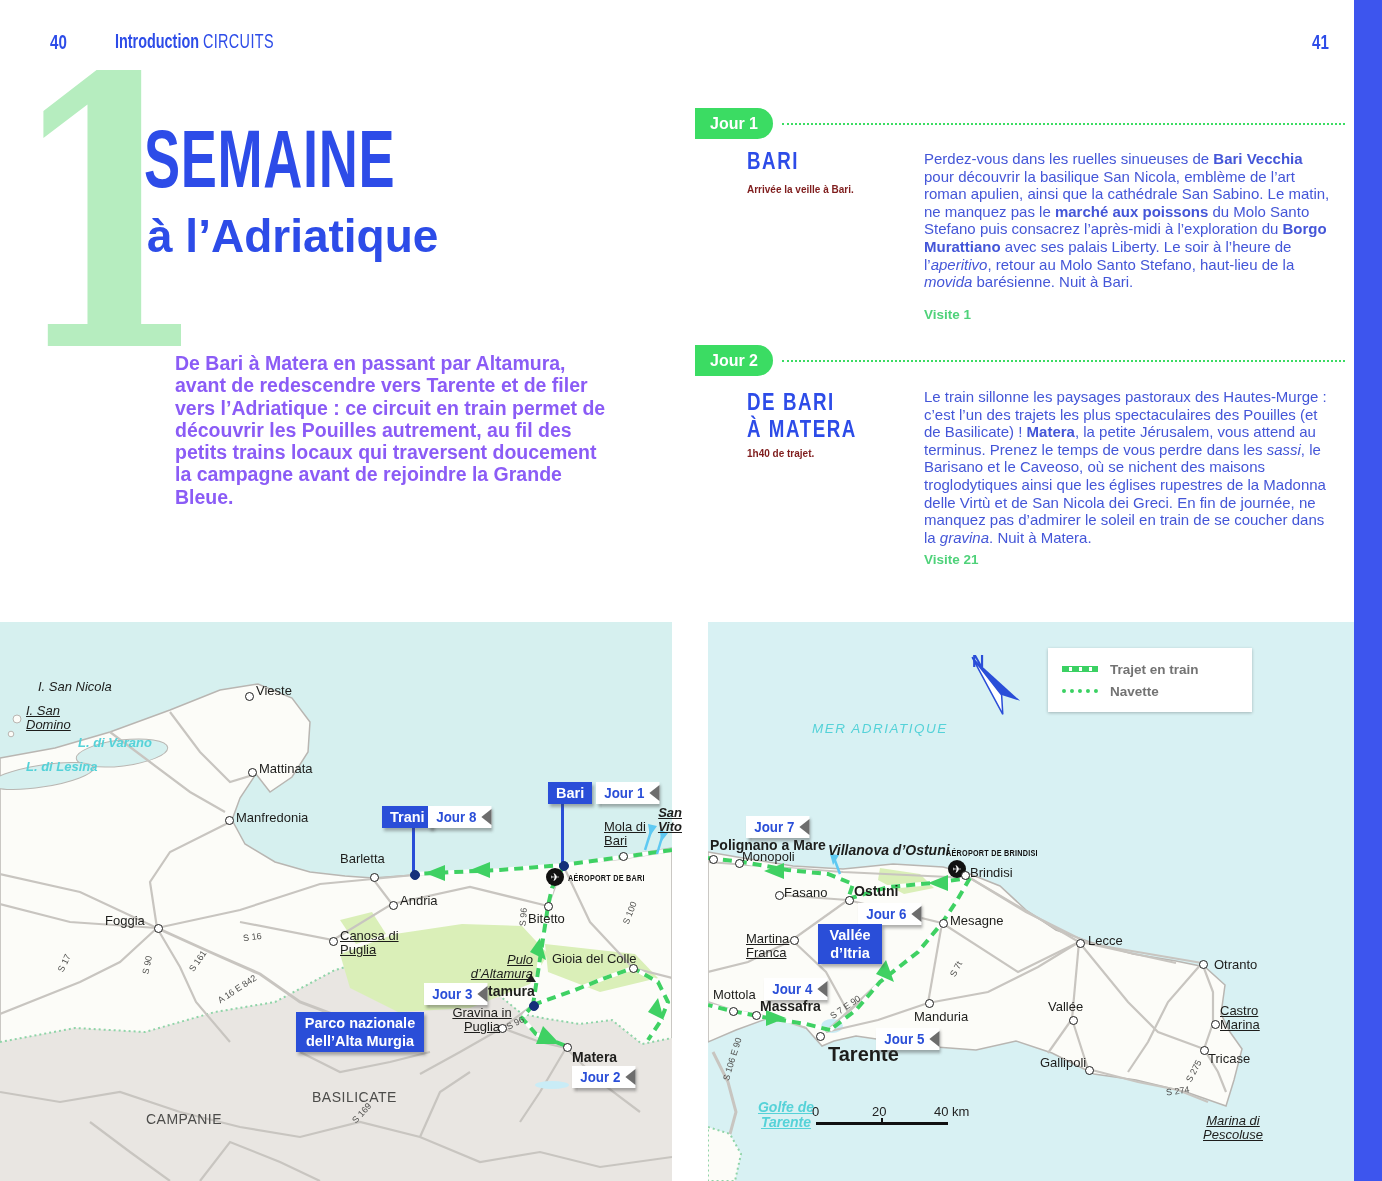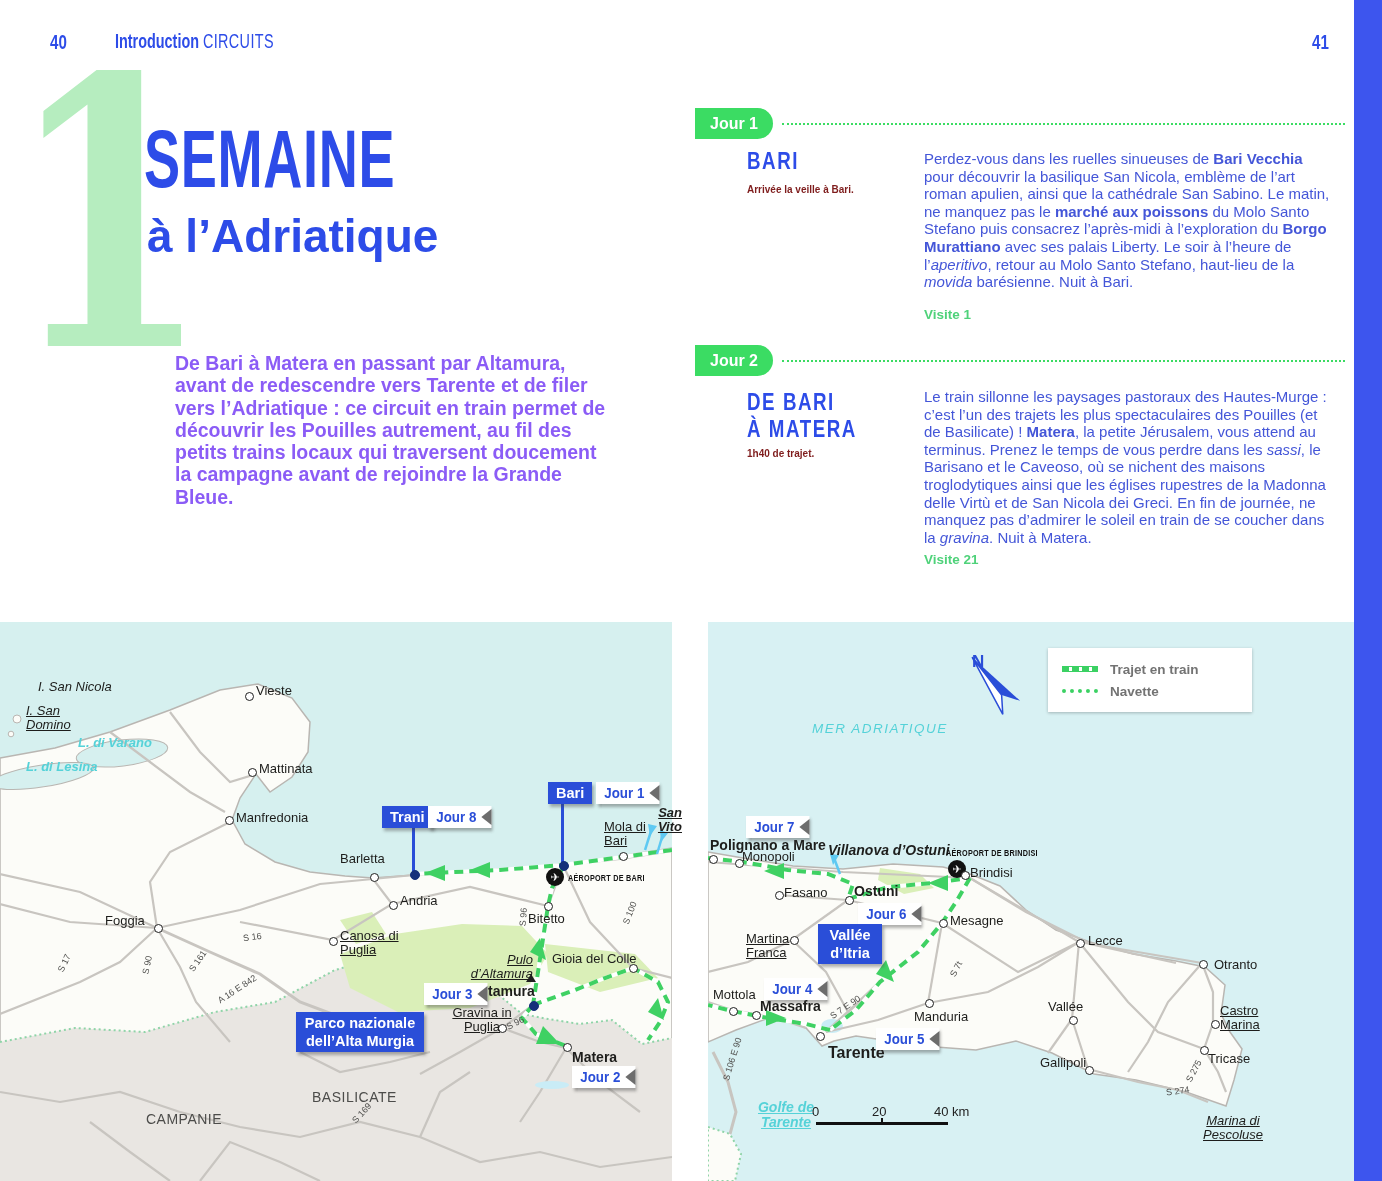--- a/index.html
+++ b/index.html
@@ -332,21 +332,21 @@
     <span class="ct" style="left:82px;top:314px"></span>
     <div class="mapbox" style="left:110px;top:302px;width:48px">
       <div>Vallée</div>
       <div>d’Itria</div>
     </div>
     <div class="flag" style="left:56px;top:356px">Jour 4</div>
     <span class="ml" style="left:5px;top:366px">Mottola</span>
     <span class="ct" style="left:21px;top:385px"></span>
     <span class="ml b" style="left:52px;top:377px;font-size:14px">Massafra</span>
     <span class="ct" style="left:44px;top:389px"></span>
-    <span class="ml b" style="left:120px;top:422px;font-size:16px">Tarente</span>
+    <span class="ml b" style="left:120px;top:422px;font-size:20px">Tarente</span>
     <span class="ct" style="left:108px;top:410px"></span>
     <div class="flag" style="left:168px;top:406px">Jour 5</div>
     <span class="ml" style="left:206px;top:388px">Manduria</span>
     <span class="ct" style="left:217px;top:377px"></span>
     <span class="ml" style="left:380px;top:312px">Lecce</span>
     <span class="ct" style="left:368px;top:317px"></span>
     <span class="ml" style="left:340px;top:378px">Vallée</span>
     <span class="ct" style="left:361px;top:394px"></span>
     <span class="ml" style="left:506px;top:336px">Otranto</span>
     <span class="ct" style="left:491px;top:338px"></span>

